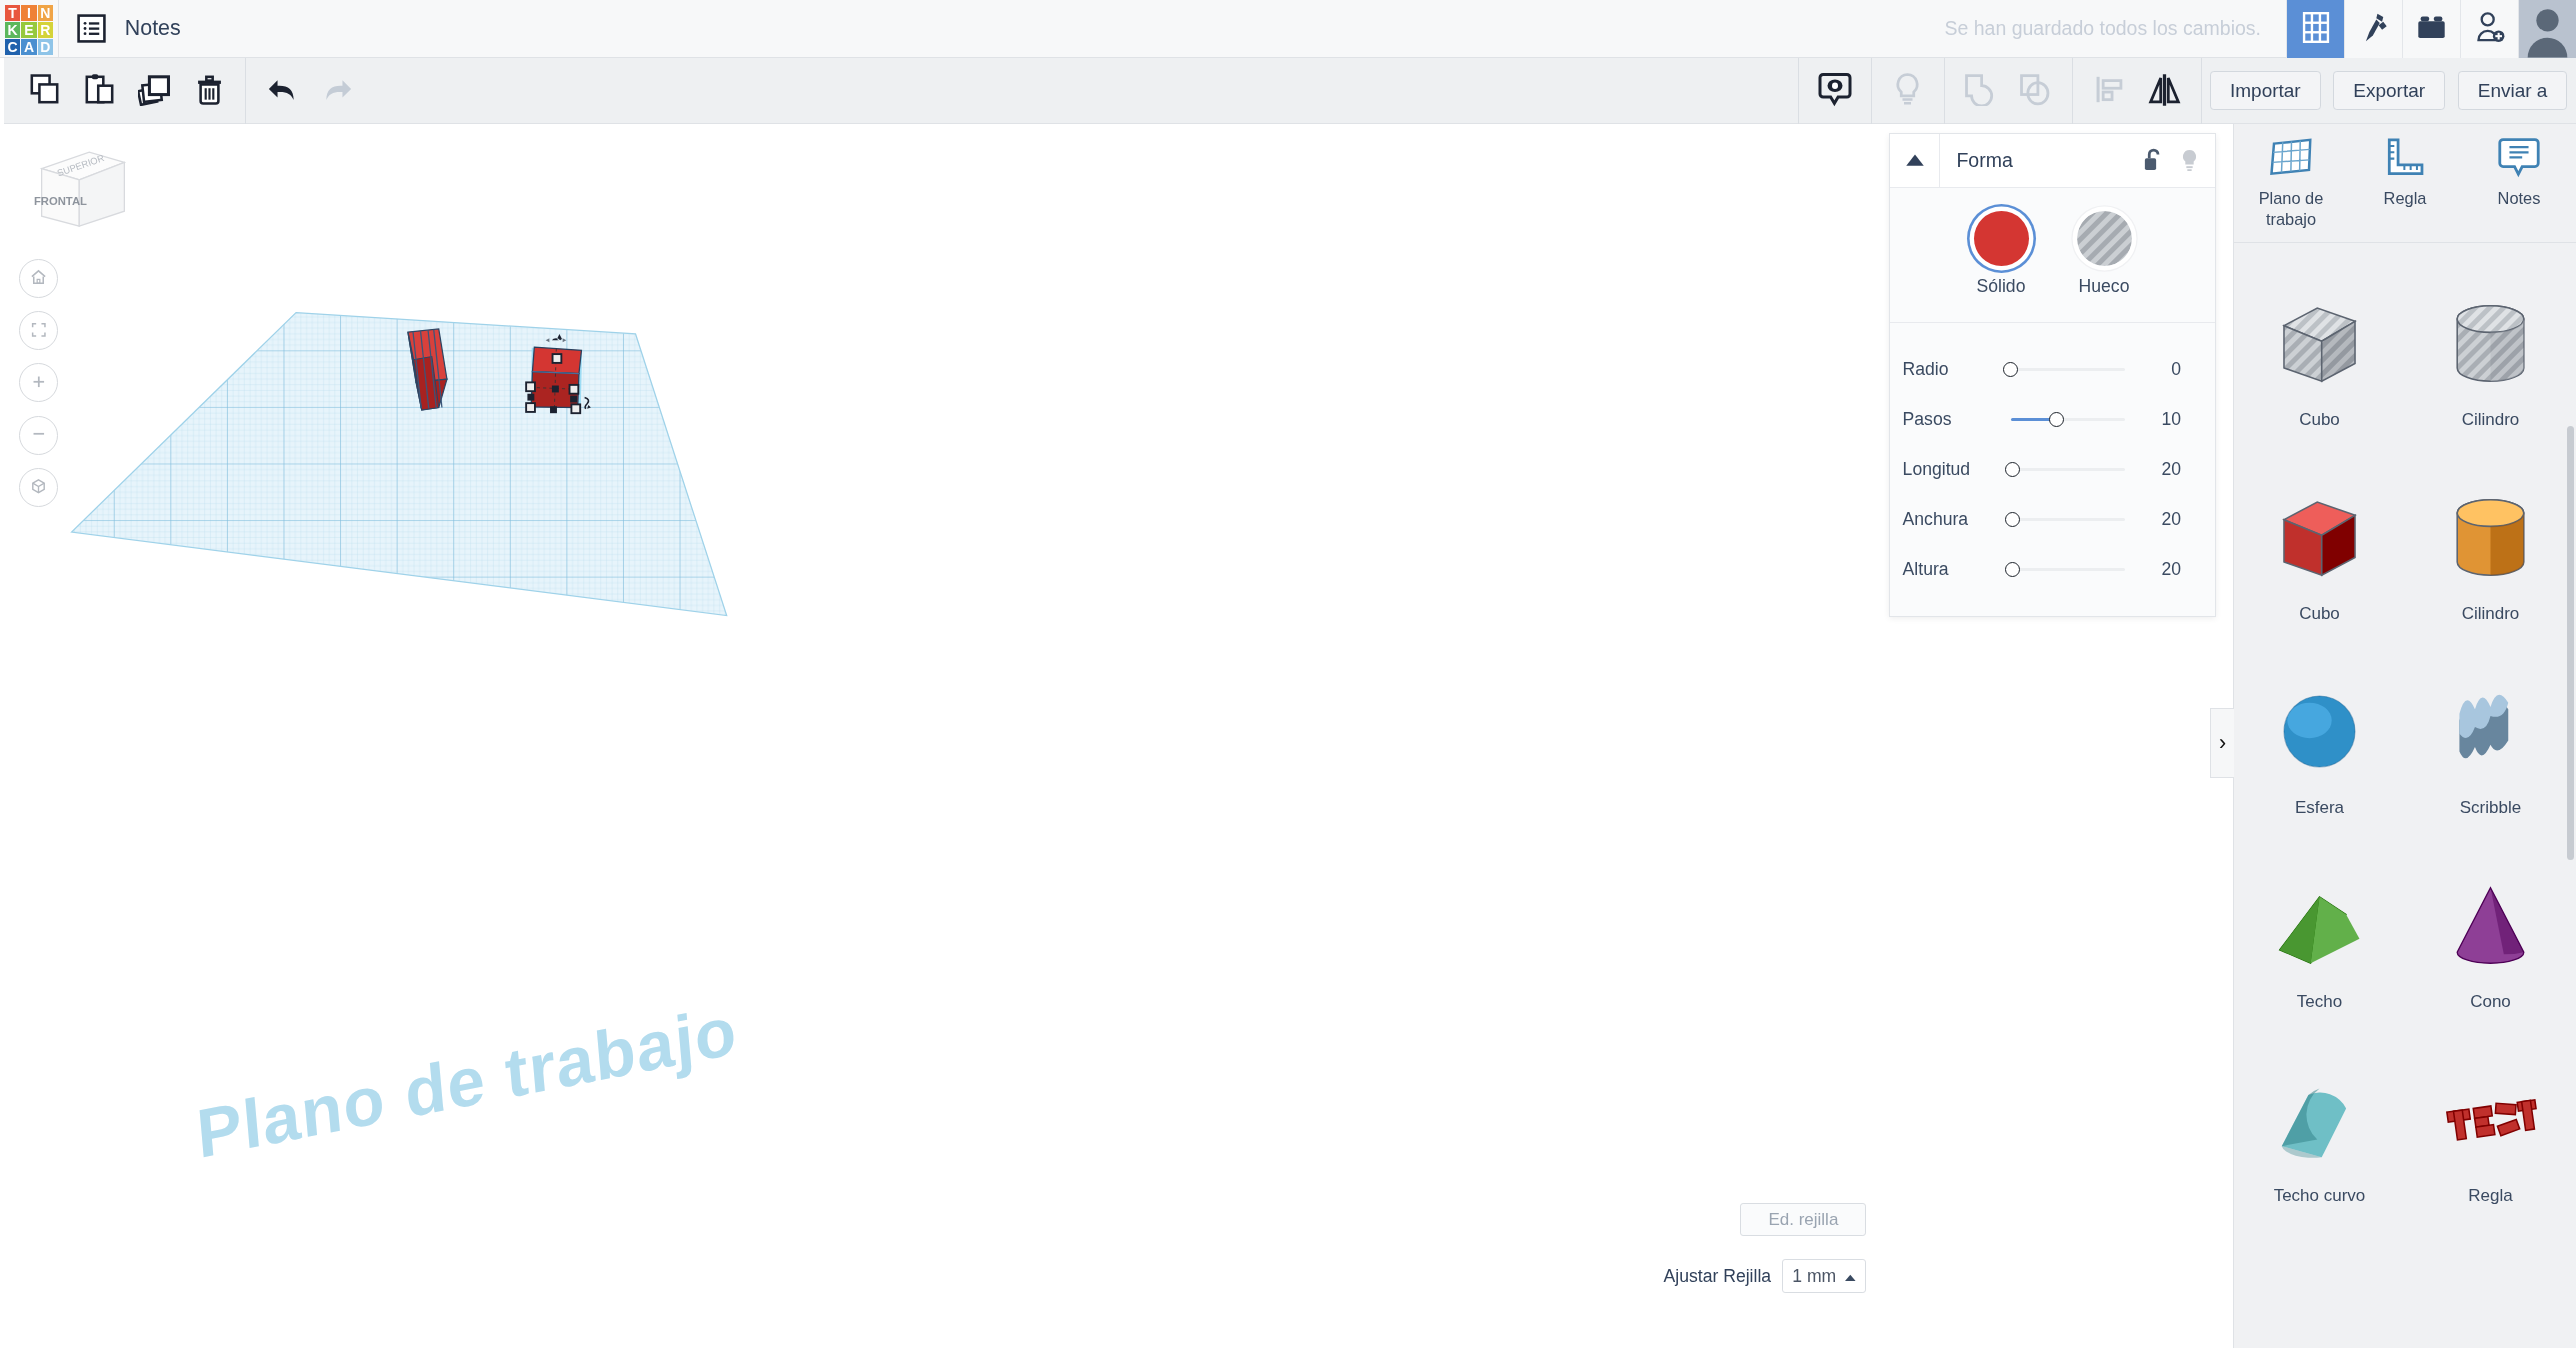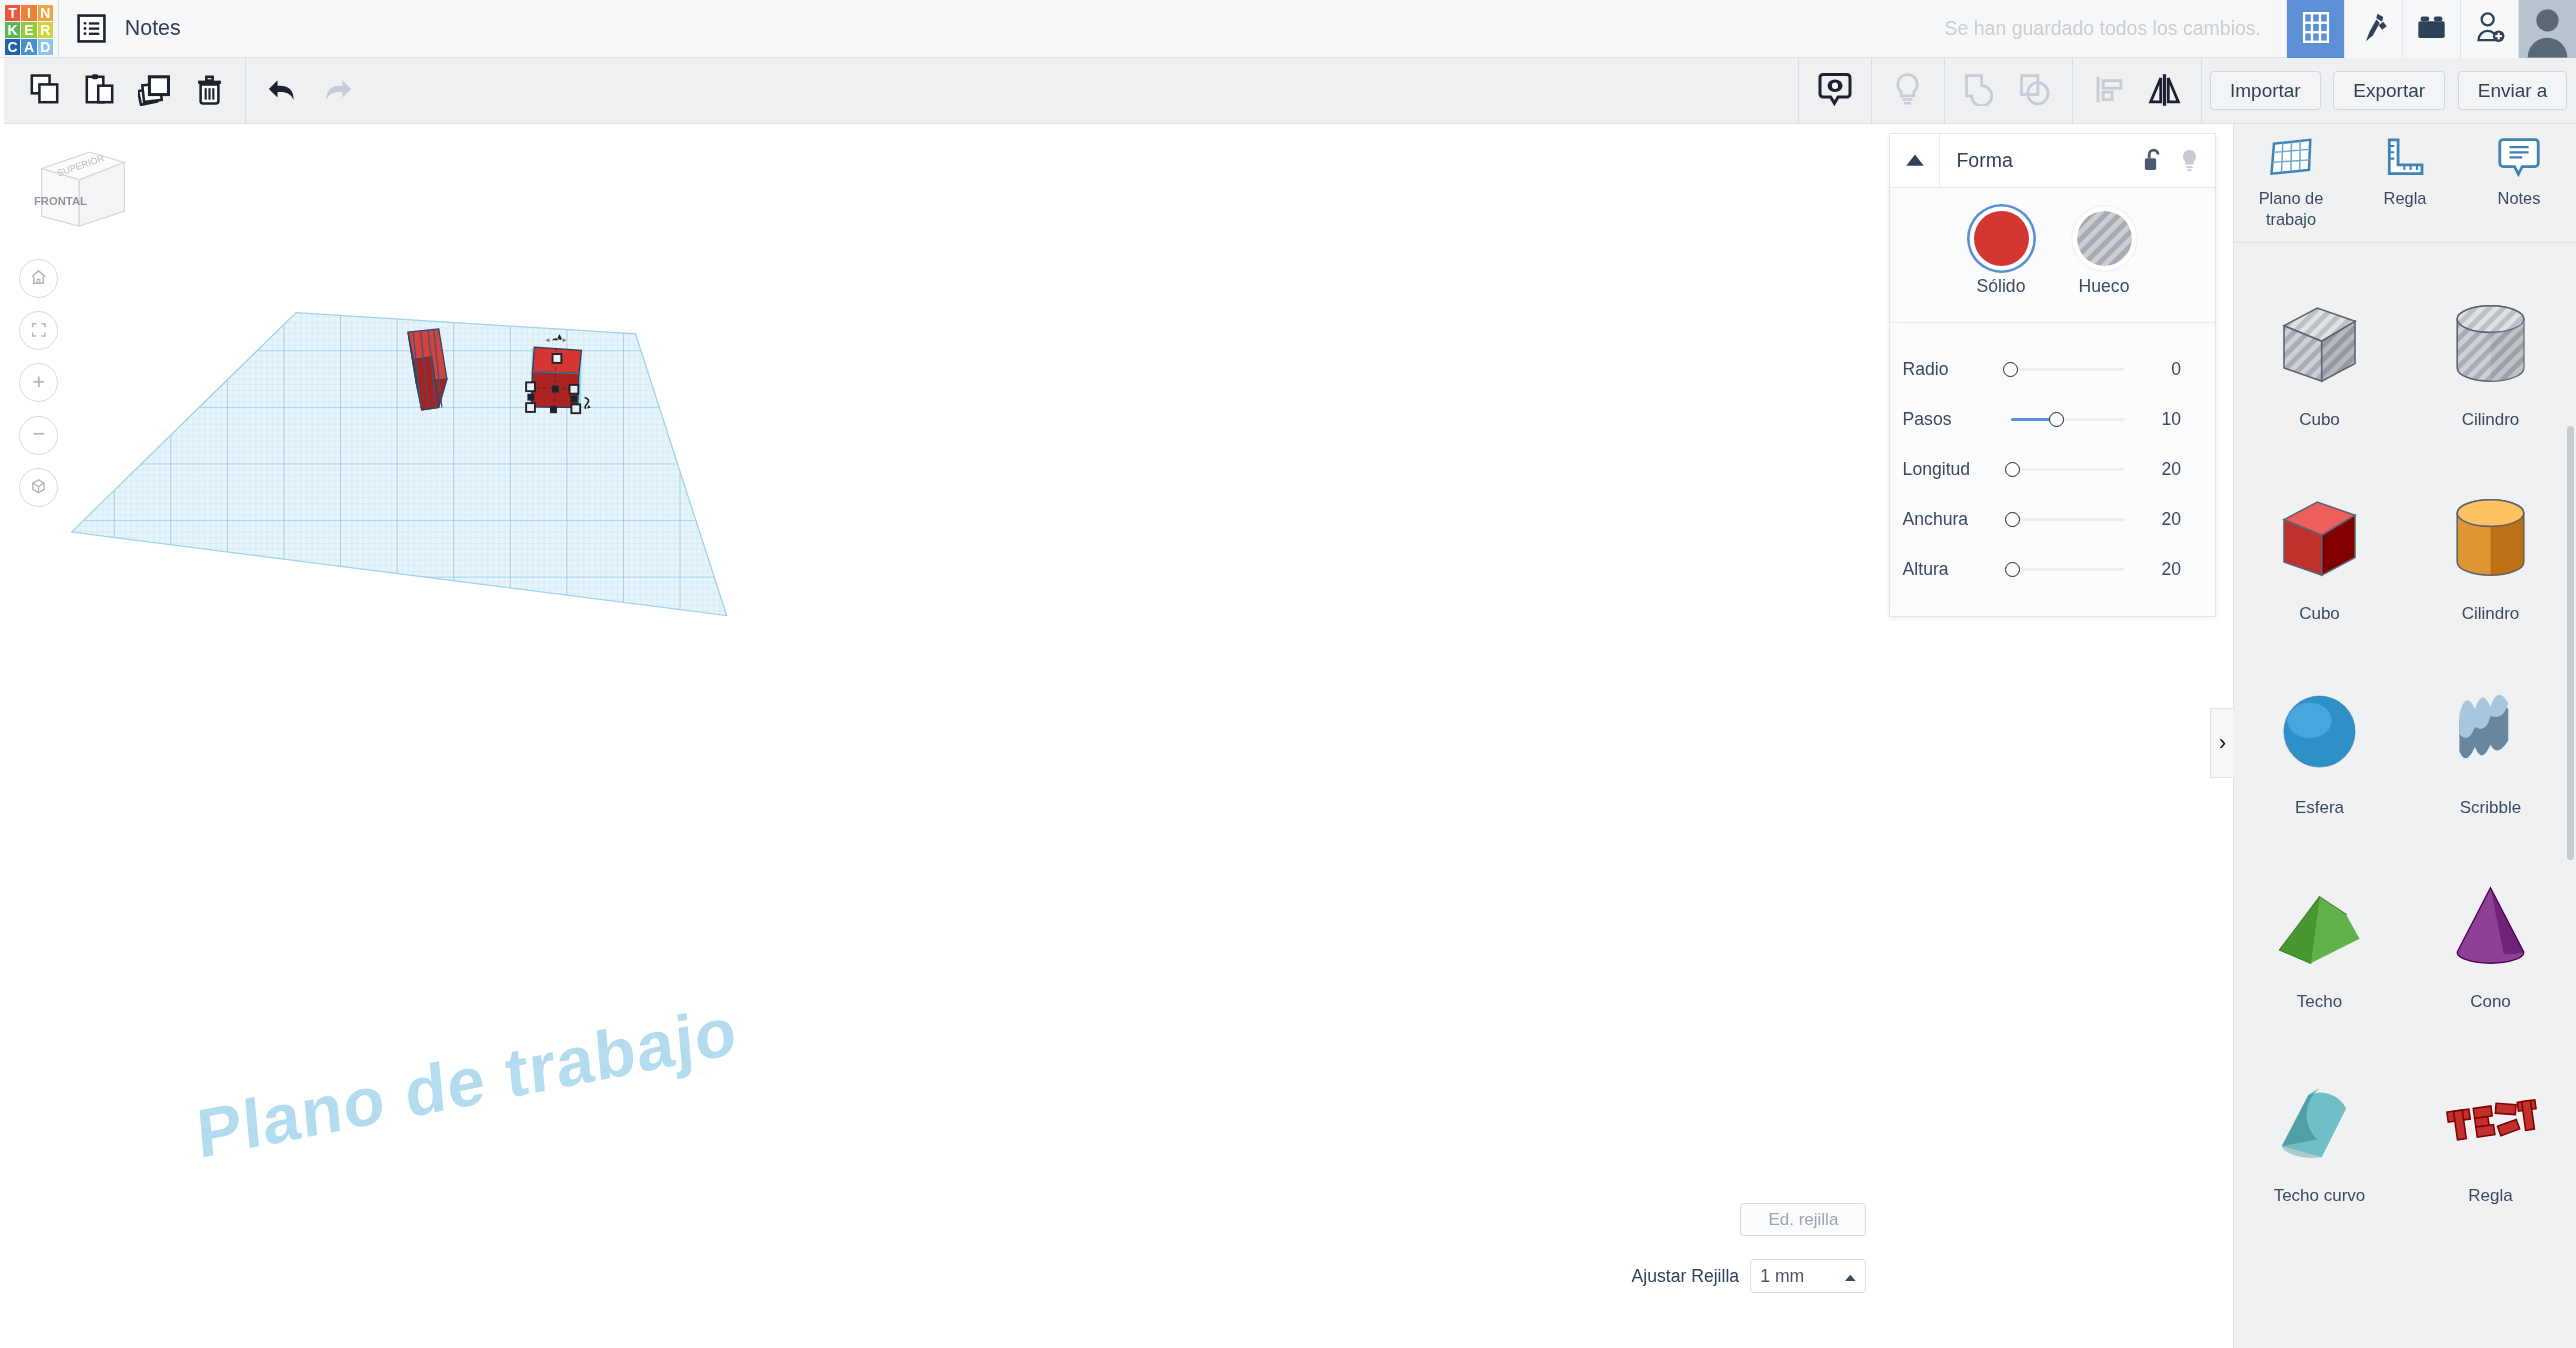--- a/index.html
+++ b/index.html
@@ -85,21 +85,21 @@
   }
   .grid-btn-box { position: absolute; right: 17.6px; bottom: 55px; }
   .ed-rejilla {
     width: 126px; height: 33px; border: 0.6px solid #d9dde2; border-radius: 3.1px;
     background: #fafbfc; color: #9aa4b1; font-size: 17px;
     display: flex; align-items: center; justify-content: center; margin-left: auto;
   }
   .snap-row { display: flex; align-items: center; margin-top: 23px; }
   .snap-label { font-size: 17.6px; color: #31415a; margin-right: 11.3px; }
   .snap-select {
-    width: 116px; height: 34px; border: 0.6px solid #d9dde2; border-radius: 3.1px;
+    width: 84px; height: 34px; border: 0.6px solid #d9dde2; border-radius: 3.1px;
     background: #fff; display: flex; align-items: center; justify-content: space-between;
     padding: 0 8.8px; font-size: 17.6px; color: #4b5565;
   }
 
   
   .forma-panel {
     position: absolute; left: 1889px; top: 133px; width: 327px; height: 484px;
     background: #fafbfc; border: 0.6px solid #e2e5e9;
     box-shadow: 0 1.9px 6.3px rgba(0,0,0,0.07);
   }

